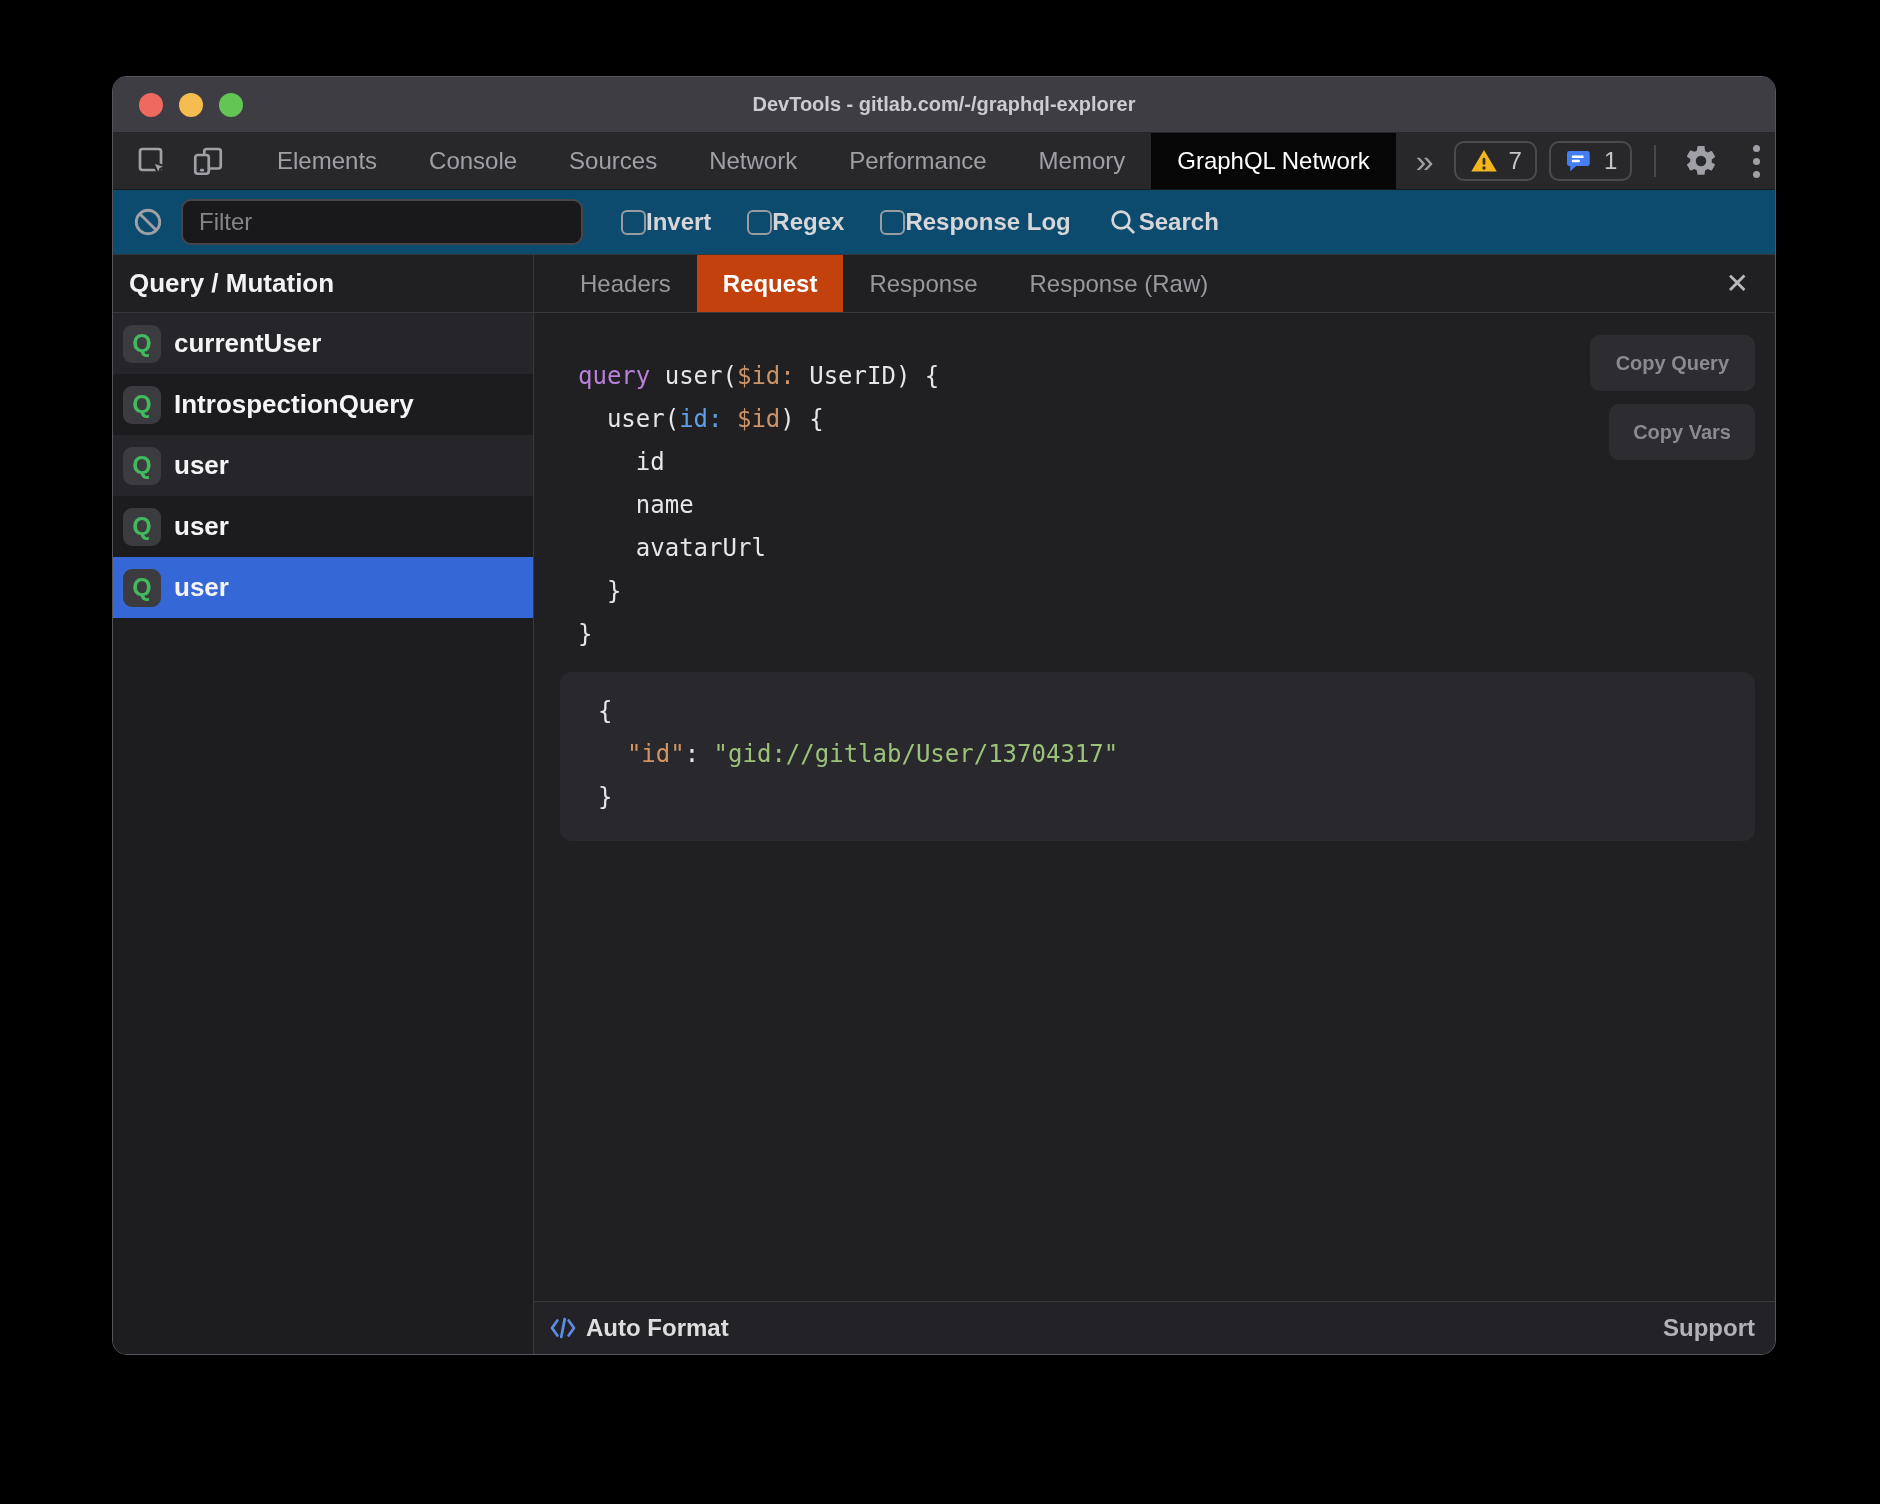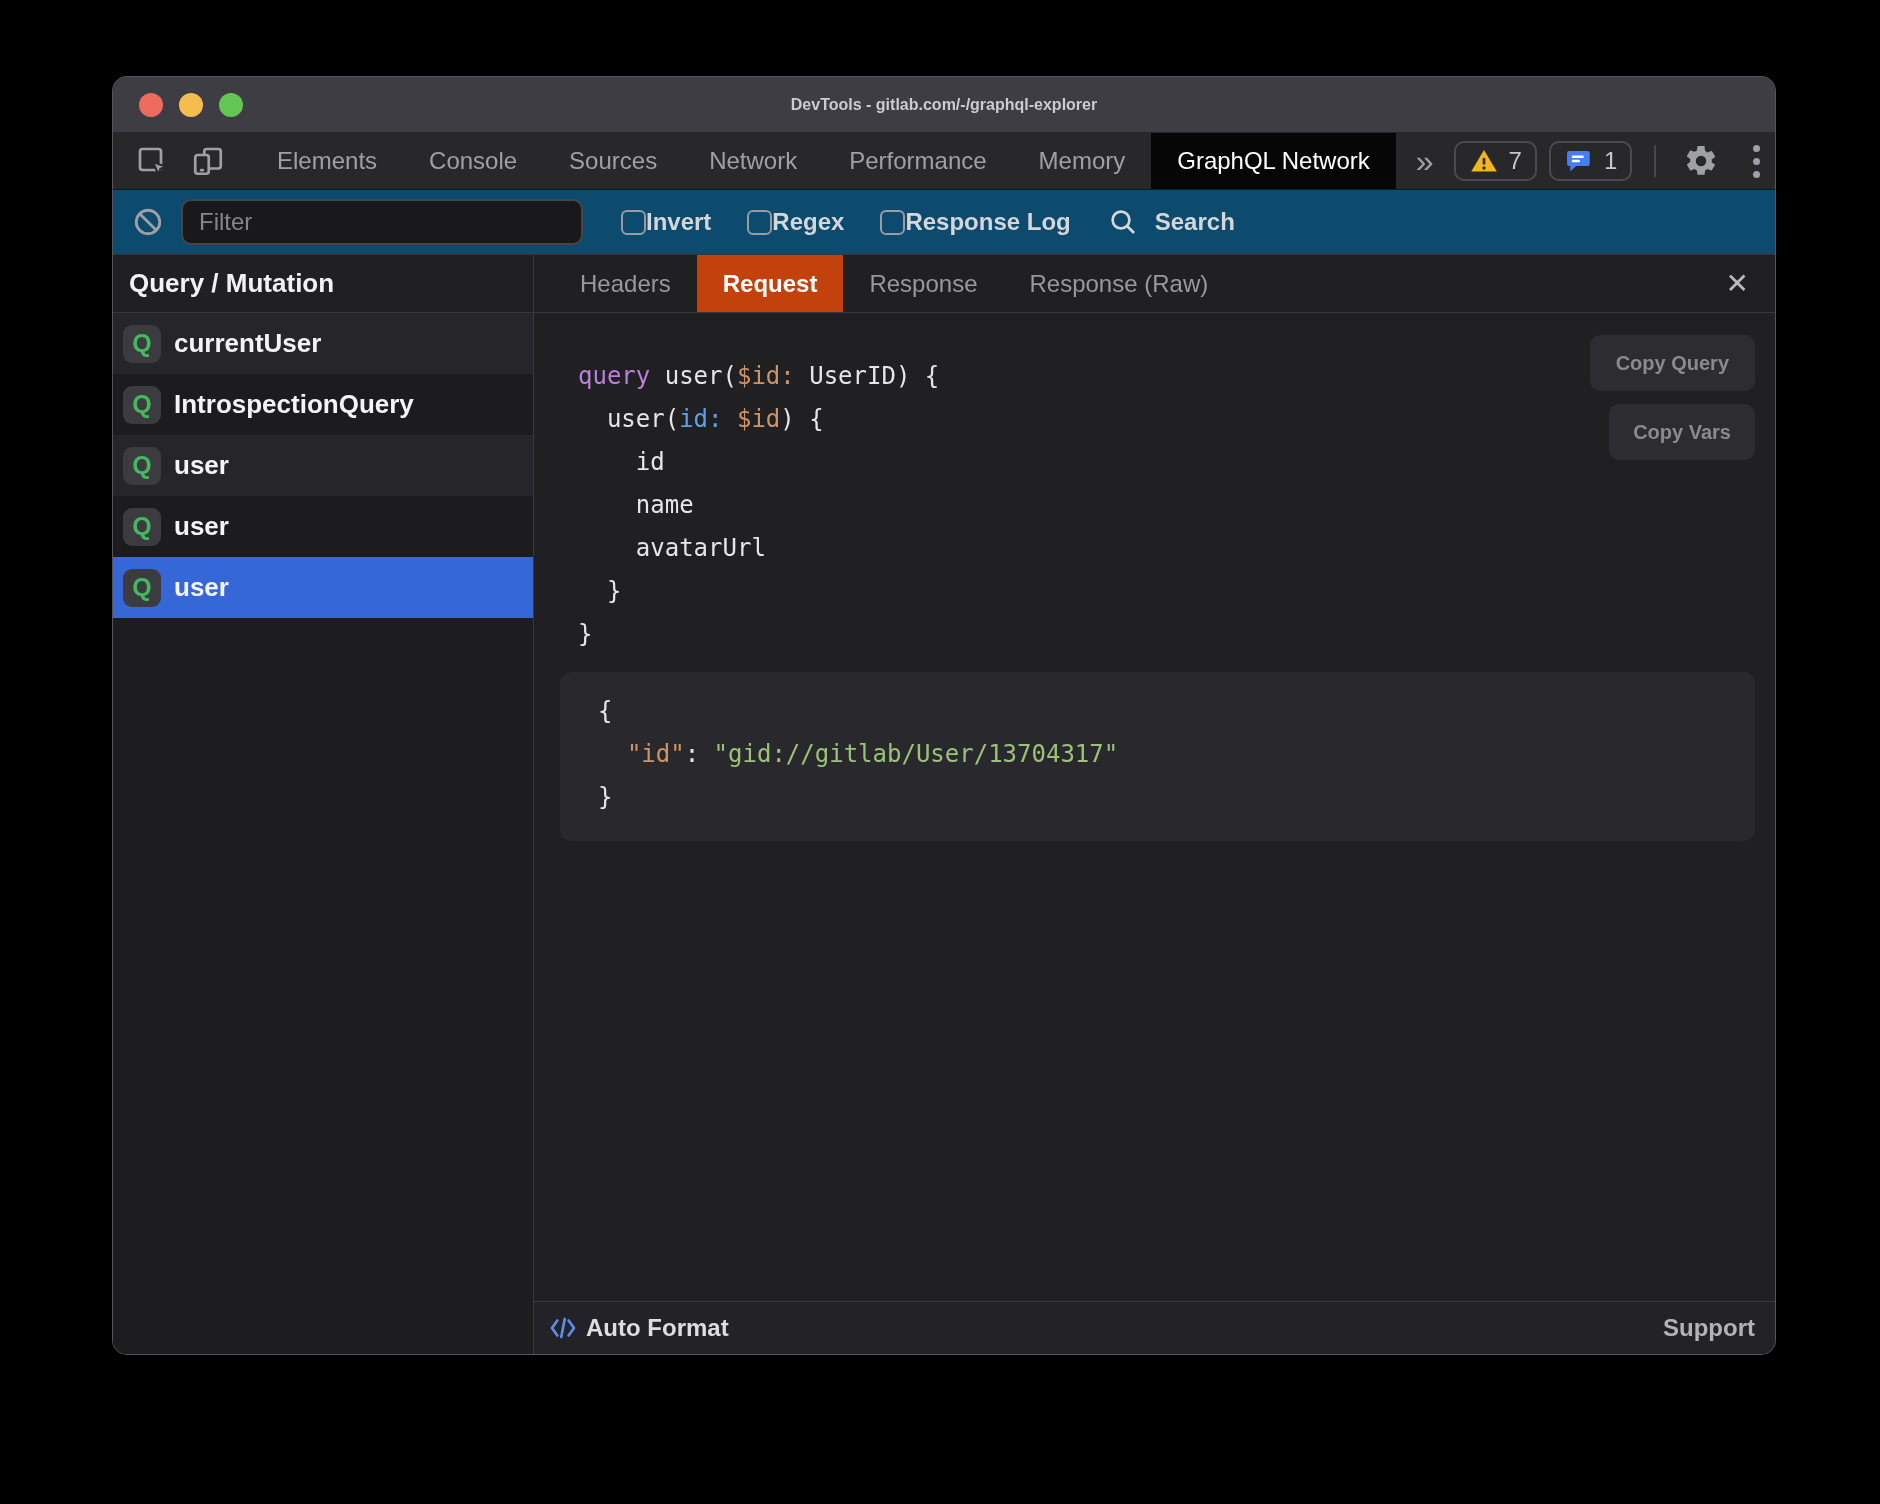--- a/index.html
+++ b/index.html
@@ -23,21 +23,21 @@
     flex: 0 0 56px; background: #3e3d44; position: relative;
     display: flex; align-items: center; border-bottom: 1px solid #26262a;
   }
   .traffic { display: flex; gap: 16px; margin-left: 26px; z-index: 2; }
   .light { width: 24px; height: 24px; border-radius: 50%; }
   .light.red { background: #ee6a5f; }
   .light.yellow { background: #f5bd4f; }
   .light.green { background: #62c554; }
   .title {
     position: absolute; left: 0; right: 0; text-align: center;
-    color: #cbcbd0; font-size: 16px; font-weight: 700;
+    color: #cbcbd0; font-size: 20px; font-weight: 700;
   }
 
   
   .toolbar {
     flex: 0 0 57px; background: #28282b; display: flex; align-items: stretch;
     border-bottom: 1px solid #19191b;
   }
   .toolbar-icons { display: flex; align-items: center; gap: 10px; padding-left: 16px; }
   .icon-btn { width: 46px; height: 46px; display: flex; align-items: center; justify-content: center; color: #9fa0a5; }
   .vsep { width: 2px; height: 32px; background: #47474c; align-self: center; margin: 0 10px; }
@@ -63,21 +63,21 @@
     margin-left: 16px; width: 402px; height: 46px;
     background: #19191c; border: 2px solid #45454b; border-radius: 10px;
     color: #e8e8ea; font-size: 24px; padding: 0 16px; outline: none;
     font-family: "Liberation Sans", sans-serif;
   }
   .filter-input::placeholder { color: #85858a; }
   .checks { display: flex; align-items: center; margin-left: 38px; gap: 36px; }
   .checkgroup { display: flex; align-items: center; }
   .checkbox { width: 25px; height: 25px; border: 2.5px solid #9a9aa1; border-radius: 6px; background: transparent; }
   .chklabel { color: #d6d6d9; font-size: 24px; font-weight: 600; white-space: nowrap; }
-  .searchgroup { display: flex; align-items: center; gap: 16px; margin-left: 36px; color: #d6d6d9; }
+  .searchgroup { display: flex; align-items: center; gap: 0; margin-left: 36px; color: #d6d6d9; }
   .searchlabel { color: #d6d6d9; font-size: 24px; font-weight: 600; }
 
   
   .content { flex: 1; display: flex; min-height: 0; }
 
   .sidebar { flex: 0 0 421px; width: 421px; border-right: 1px solid #39393d; display: flex; flex-direction: column; background: #202023; }
   .sidebar-header {
     flex: 0 0 58px; display: flex; align-items: center; padding-left: 16px;
     color: #f2f2f4; font-size: 26px; font-weight: 700; border-bottom: 1px solid #39393d;
   }

